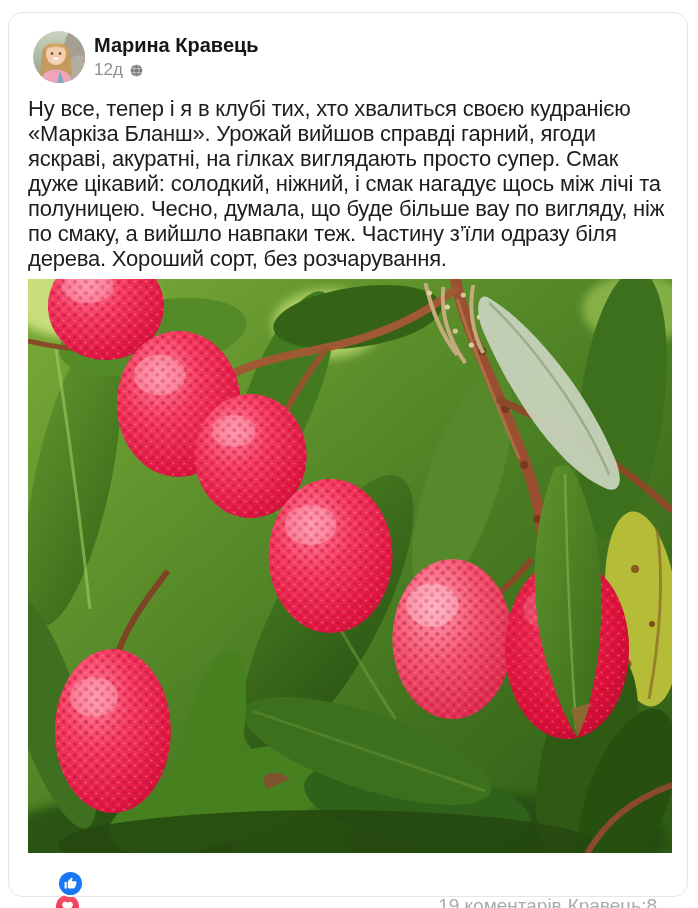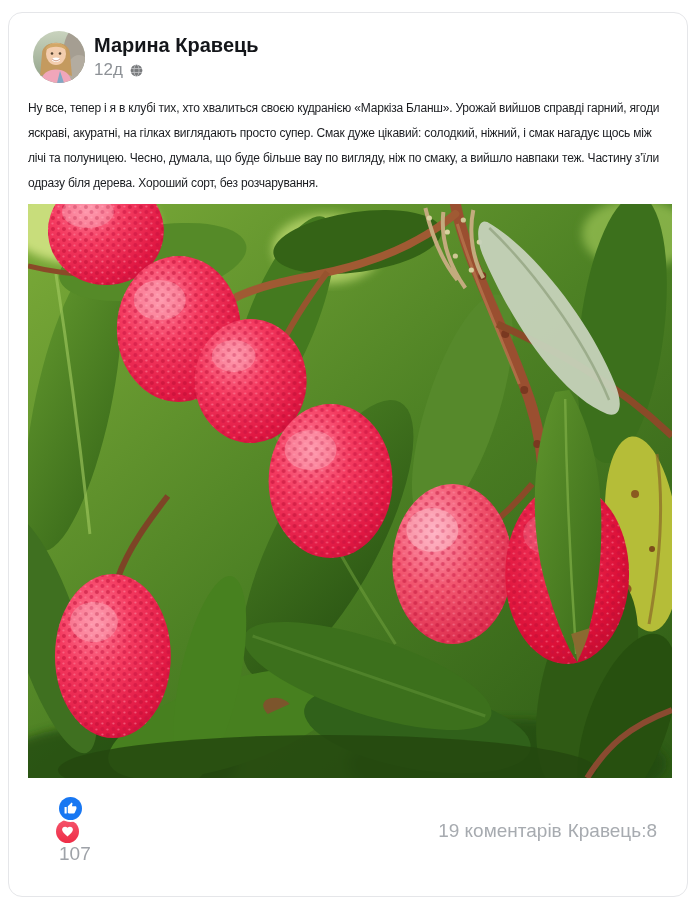--- a/index.html
+++ b/index.html
@@ -8,21 +8,21 @@
   .post-card{position:absolute;left:8px;top:12px;width:680px;height:885px;
        box-sizing:border-box;background:#fff;border:1px solid #e5e6e9;border-radius:14px;}
   .post-header{display:flex;align-items:flex-start;padding:18px 20px 0 24px;}
   .avatar{width:52px;height:52px;border-radius:50%;overflow:hidden;flex:0 0 52px;cursor:pointer;}
   .avatar svg{display:block;}
   .header-text{margin-left:9px;padding-top:1px;}
   .author{font-size:20px;font-weight:bold;color:#14161a;line-height:26px;cursor:pointer;}
   .meta{display:flex;align-items:center;gap:7px;margin-top:2px;
         font-size:17px;color:#8d9196;line-height:20px;}
   .globe{display:inline-flex;opacity:.95;}
-  .post-body{margin:13px 19px 0 19px;font-size:12px;letter-spacing:-0.2px;
+  .post-body{margin:13px 19px 0 19px;font-size:22px;letter-spacing:-0.2px;
         line-height:25px;color:#1b1d21;}
   .post-photo{display:block;margin:8px 18px 0 19px;cursor:pointer;}
   .post-footer{display:flex;justify-content:space-between;align-items:center;
         margin-top:19px;padding:0 30px 0 41px;}
   .reactions{display:flex;align-items:center;cursor:pointer;flex-direction:column;}
   .badge{width:23px;height:23px;border-radius:50%;display:flex;align-items:center;
         justify-content:center;flex:0 0 23px;}
   .badge.like{background:#1877f2;position:relative;z-index:1;box-shadow:0 0 0 2px #fff;}
   .badge.love{background:linear-gradient(180deg,#f5536a 0%,#ee2d47 100%);margin-left:-5px;z-index:0;}
   .reaction-count{margin-left:9px;font-size:19px;color:#9ea2a8;}

